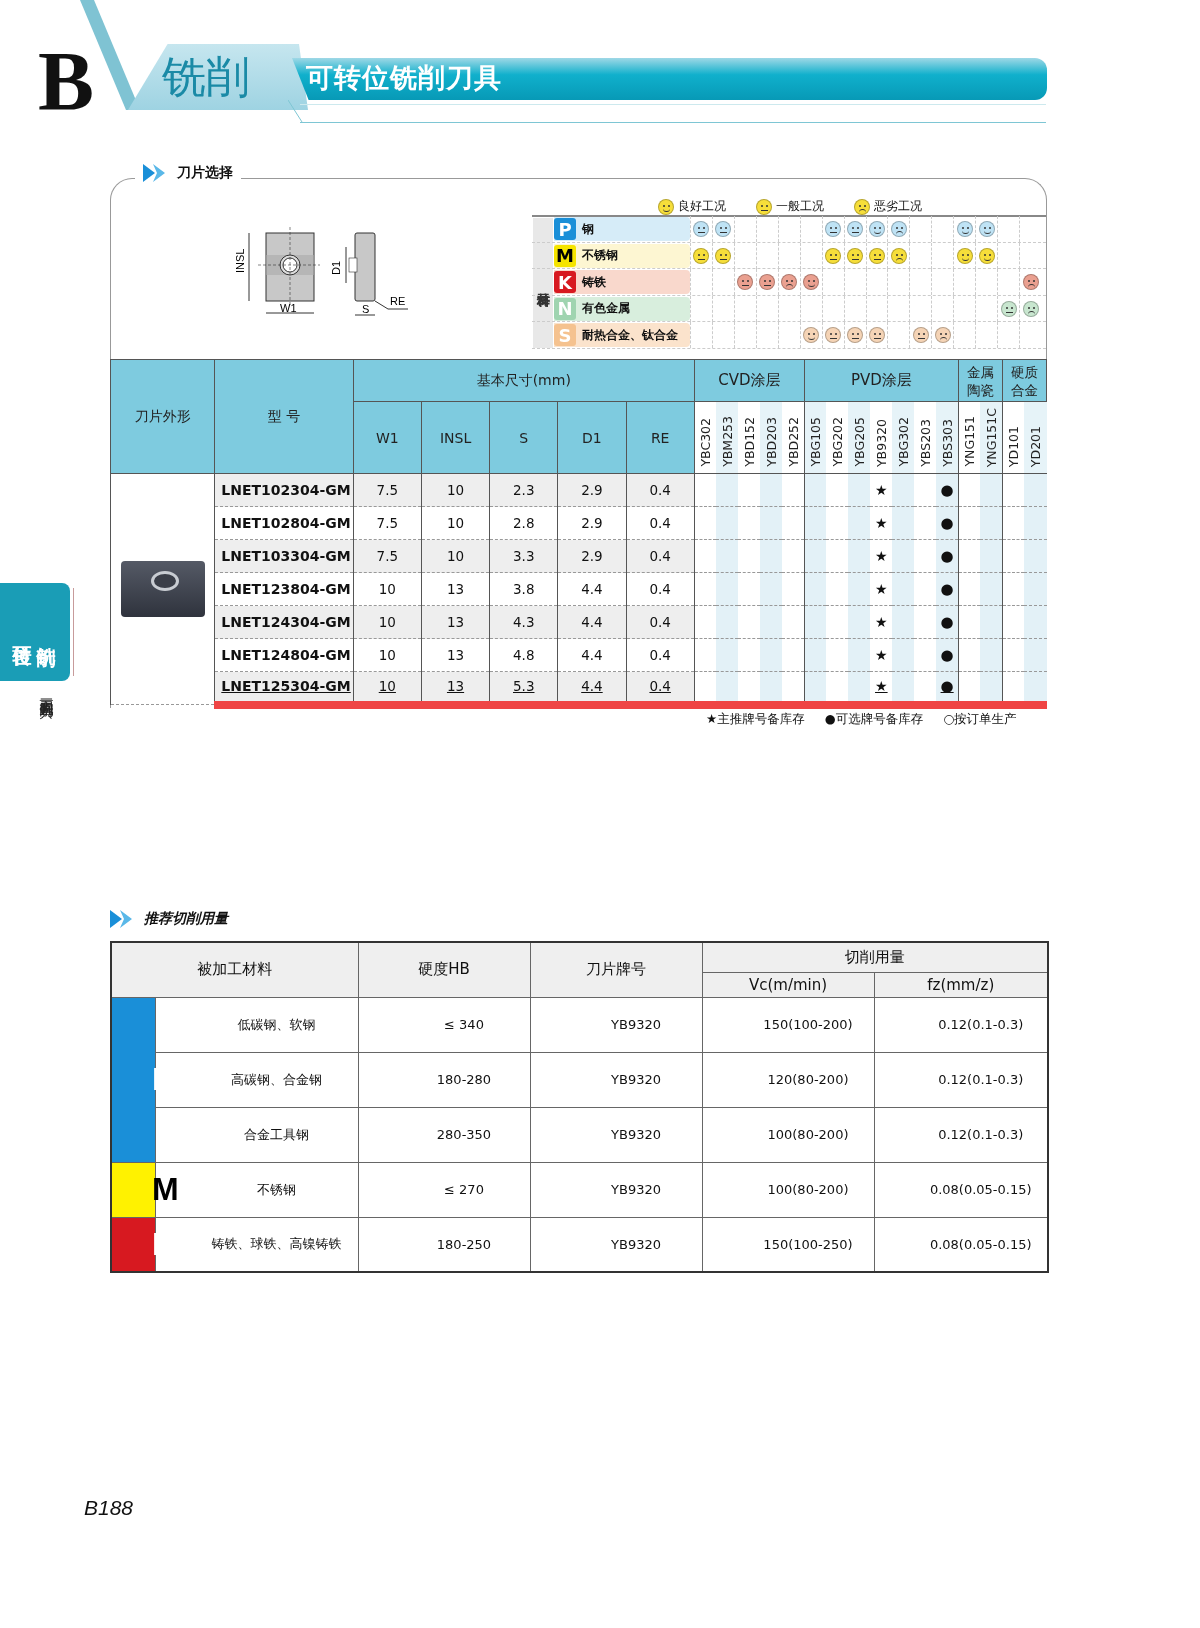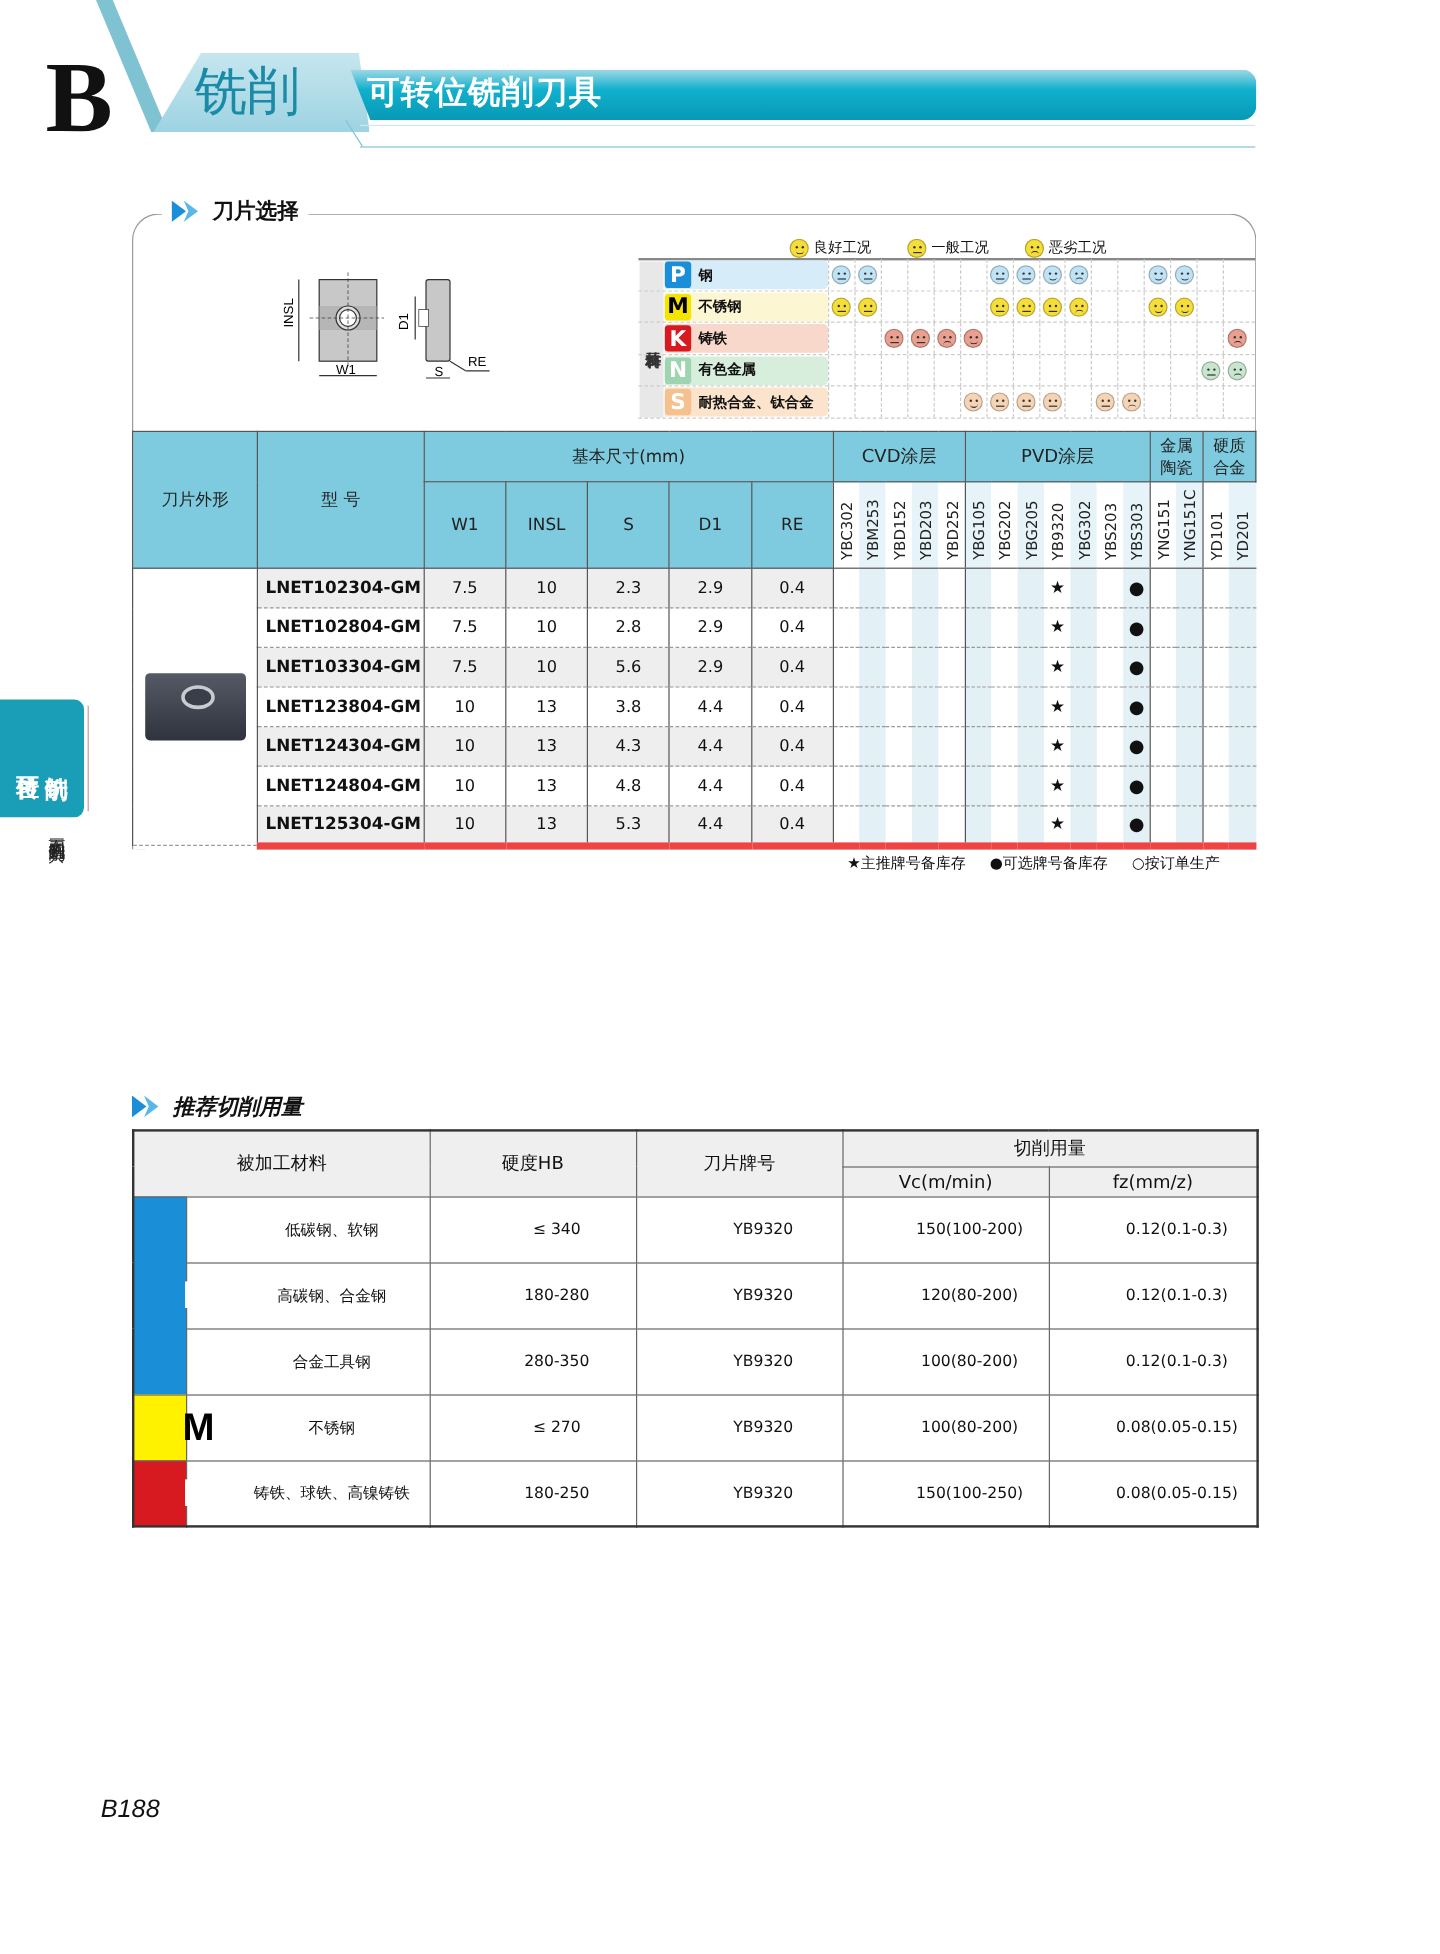--- a/index.html
+++ b/index.html
@@ -15,21 +15,21 @@
   .hdr-cat-text { left: 162px; top: 48px; font-size: 44px; color: #1a8aa6; line-height: 58px; }
   .hdr-bar { left: 292px; top: 58px; width: 755px; height: 42px; border-radius: 0 12px 12px 0;
              background: linear-gradient(#9fd8e6 0%, #10b0cc 40%, #0799b6 100%);
              clip-path: polygon(0 0, 100% 0, 100% 100%, 2.2% 100%); }
   .hdr-bar-text { left: 306px; top: 60px; font-size: 27px; font-weight: bold; color: #fff; line-height: 36px; letter-spacing: 1px; }
   .hdr-line1 { left: 300px; top: 104px; width: 746px; height: 1px; background: #cde9ee; }
   .hdr-line2 { left: 300px; top: 122px; width: 746px; height: 1px; background: #7ec6d4; }
   .hdr-line-diag { left: 288px; top: 100px; width: 28px; height: 24px; }
 
   
-  .sec-title { display: flex; align-items: center; gap: 6px; font-weight: bold; font-size: 18px; }
+  .sec-title { display: flex; align-items: center; gap: 6px; font-weight: bold; font-size: 14px; }
   .chev { width: 28px; height: 18px; }
 
   
   .sel-box { left: 110px; top: 178px; width: 937px; height: 530px; border: 1.5px solid #999; border-bottom: none; border-radius: 22px 22px 0 0; }
   .sel-title-wrap { left: 135px; top: 164px; background: #fff; padding: 0 8px; }
 
   
   .diagram { left: 228px; top: 225px; width: 200px; height: 100px; }
 
   
@@ -60,21 +60,21 @@
   .main-table thead th { background: #7ecbdf; color: #222; }
   .main-table .grade-h { height: 72px; padding: 0; vertical-align: bottom; }
   .grade-h div { writing-mode: vertical-rl; transform: rotate(180deg); font-size: 12.5px; margin: 0 auto 6px; white-space: nowrap; }
   .main-table tbody td { height: 33px; font-size: 13.5px; border-top: 1px dashed #999; border-bottom: 1px dashed #999; }
   .main-table tbody td.model { font-weight: bold; text-align: left; padding-left: 6px; font-size: 14px; }
   .main-table tbody tr:nth-child(odd) td.dim, .main-table tbody tr:nth-child(odd) td.model { background: #eeeeee; }
   .main-table td.g { border-left: none; border-right: none; font-size: 14px; }
   .main-table td.g.alt { background: #e3f1f7; }
   .main-table td.g.grp { border-left: 1.5px solid #555; }
   .main-table td.img-cell { background: #fff; }
-  .main-table tbody tr:last-child td { border-bottom: 6px solid #ef4444; }
+  .main-table tbody tr:last-child td { border-bottom: 8px solid #ef4444; text-decoration: underline; }
 
   .insert-img { width: 84px; height: 56px; background: linear-gradient(#555a66, #2f333d); border-radius: 4px; margin: 0 auto; position: relative; }
   .insert-img::after { content: ""; position: absolute; left: 30px; top: 10px; width: 22px; height: 14px; border-radius: 50%; border: 3px solid #c8ccd2; background: #3a3e48; }
 
   .table-legend { left: 706px; top: 711px; font-size: 12.5px; display: flex; gap: 20px; }
 
   
   .side-tab { left: 0; top: 583px; width: 70px; height: 98px; background: #1a9db6; border-radius: 0 8px 8px 0; display: flex; justify-content: center; gap: 4px; align-items: center; color: #fff; font-weight: bold; font-size: 19px; }
   .side-tab .col { writing-mode: vertical-rl; line-height: 20px; }
   .side-line { left: 73px; top: 588px; width: 1px; height: 88px; background: #c79b9b; }
@@ -472,21 +472,21 @@
         <td class="g alt" style="font-size: 15px;">●</td>
         <td class="g grp"></td>
         <td class="g alt"></td>
         <td class="g grp"></td>
         <td class="g alt"></td>
       </tr>
       <tr>
         <td class="model">LNET103304-GM</td>
         <td class="dim">7.5</td>
         <td class="dim">10</td>
-        <td class="dim">5.6</td>
+        <td class="dim">3.3</td>
         <td class="dim">2.9</td>
         <td class="dim">0.4</td>
         <td class="g"></td>
         <td class="g alt"></td>
         <td class="g"></td>
         <td class="g alt"></td>
         <td class="g"></td>
         <td class="g alt grp"></td>
         <td class="g"></td>
         <td class="g alt"></td>

